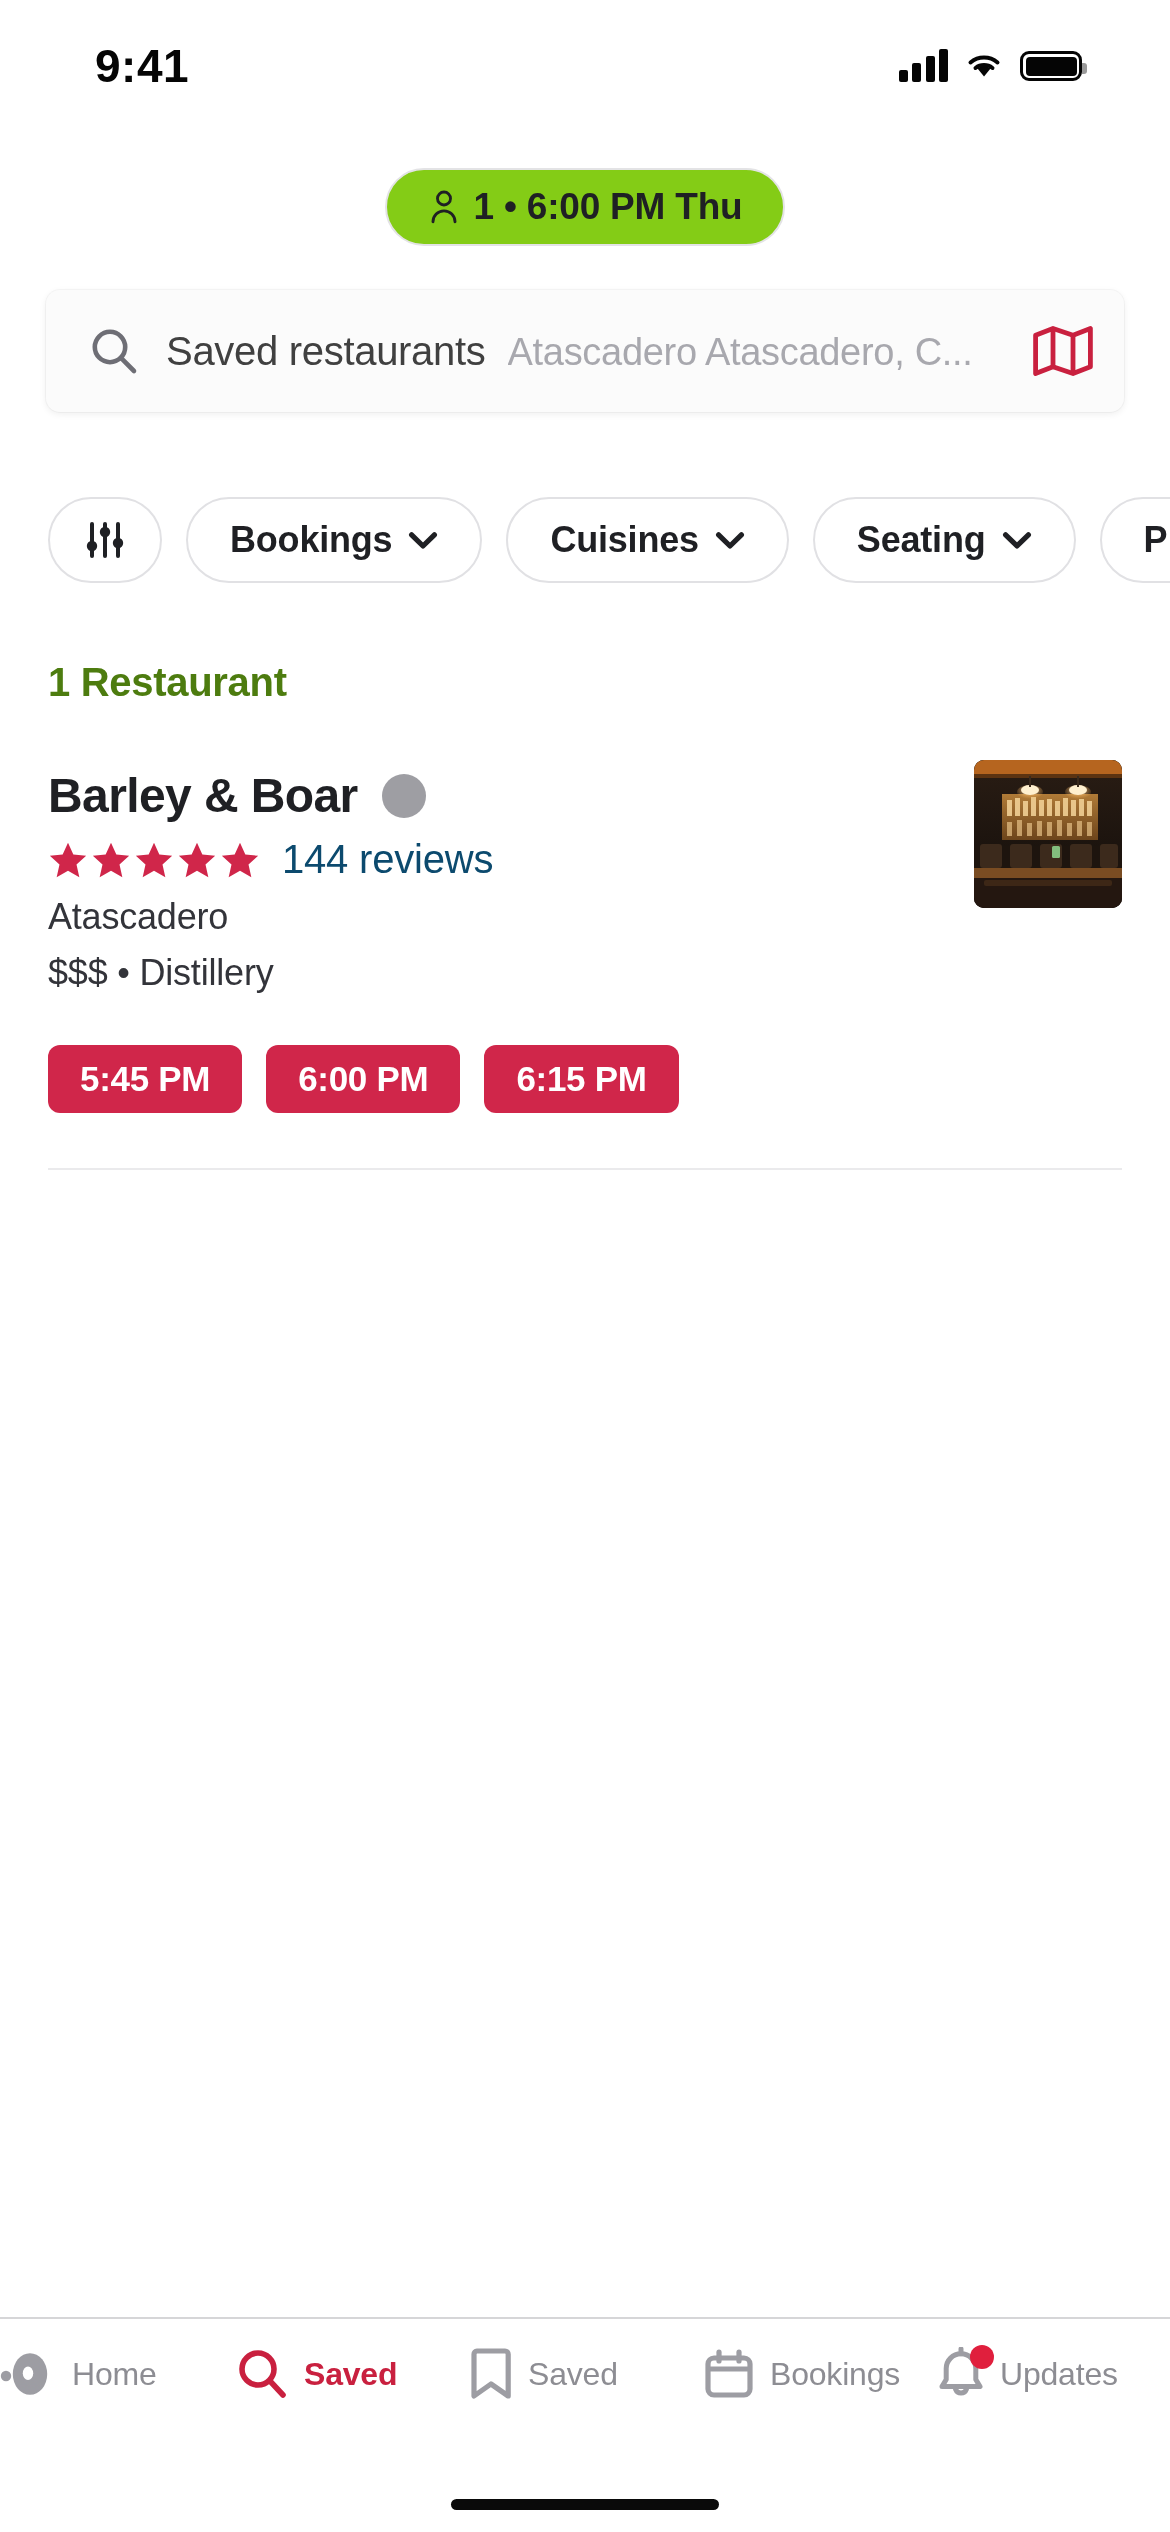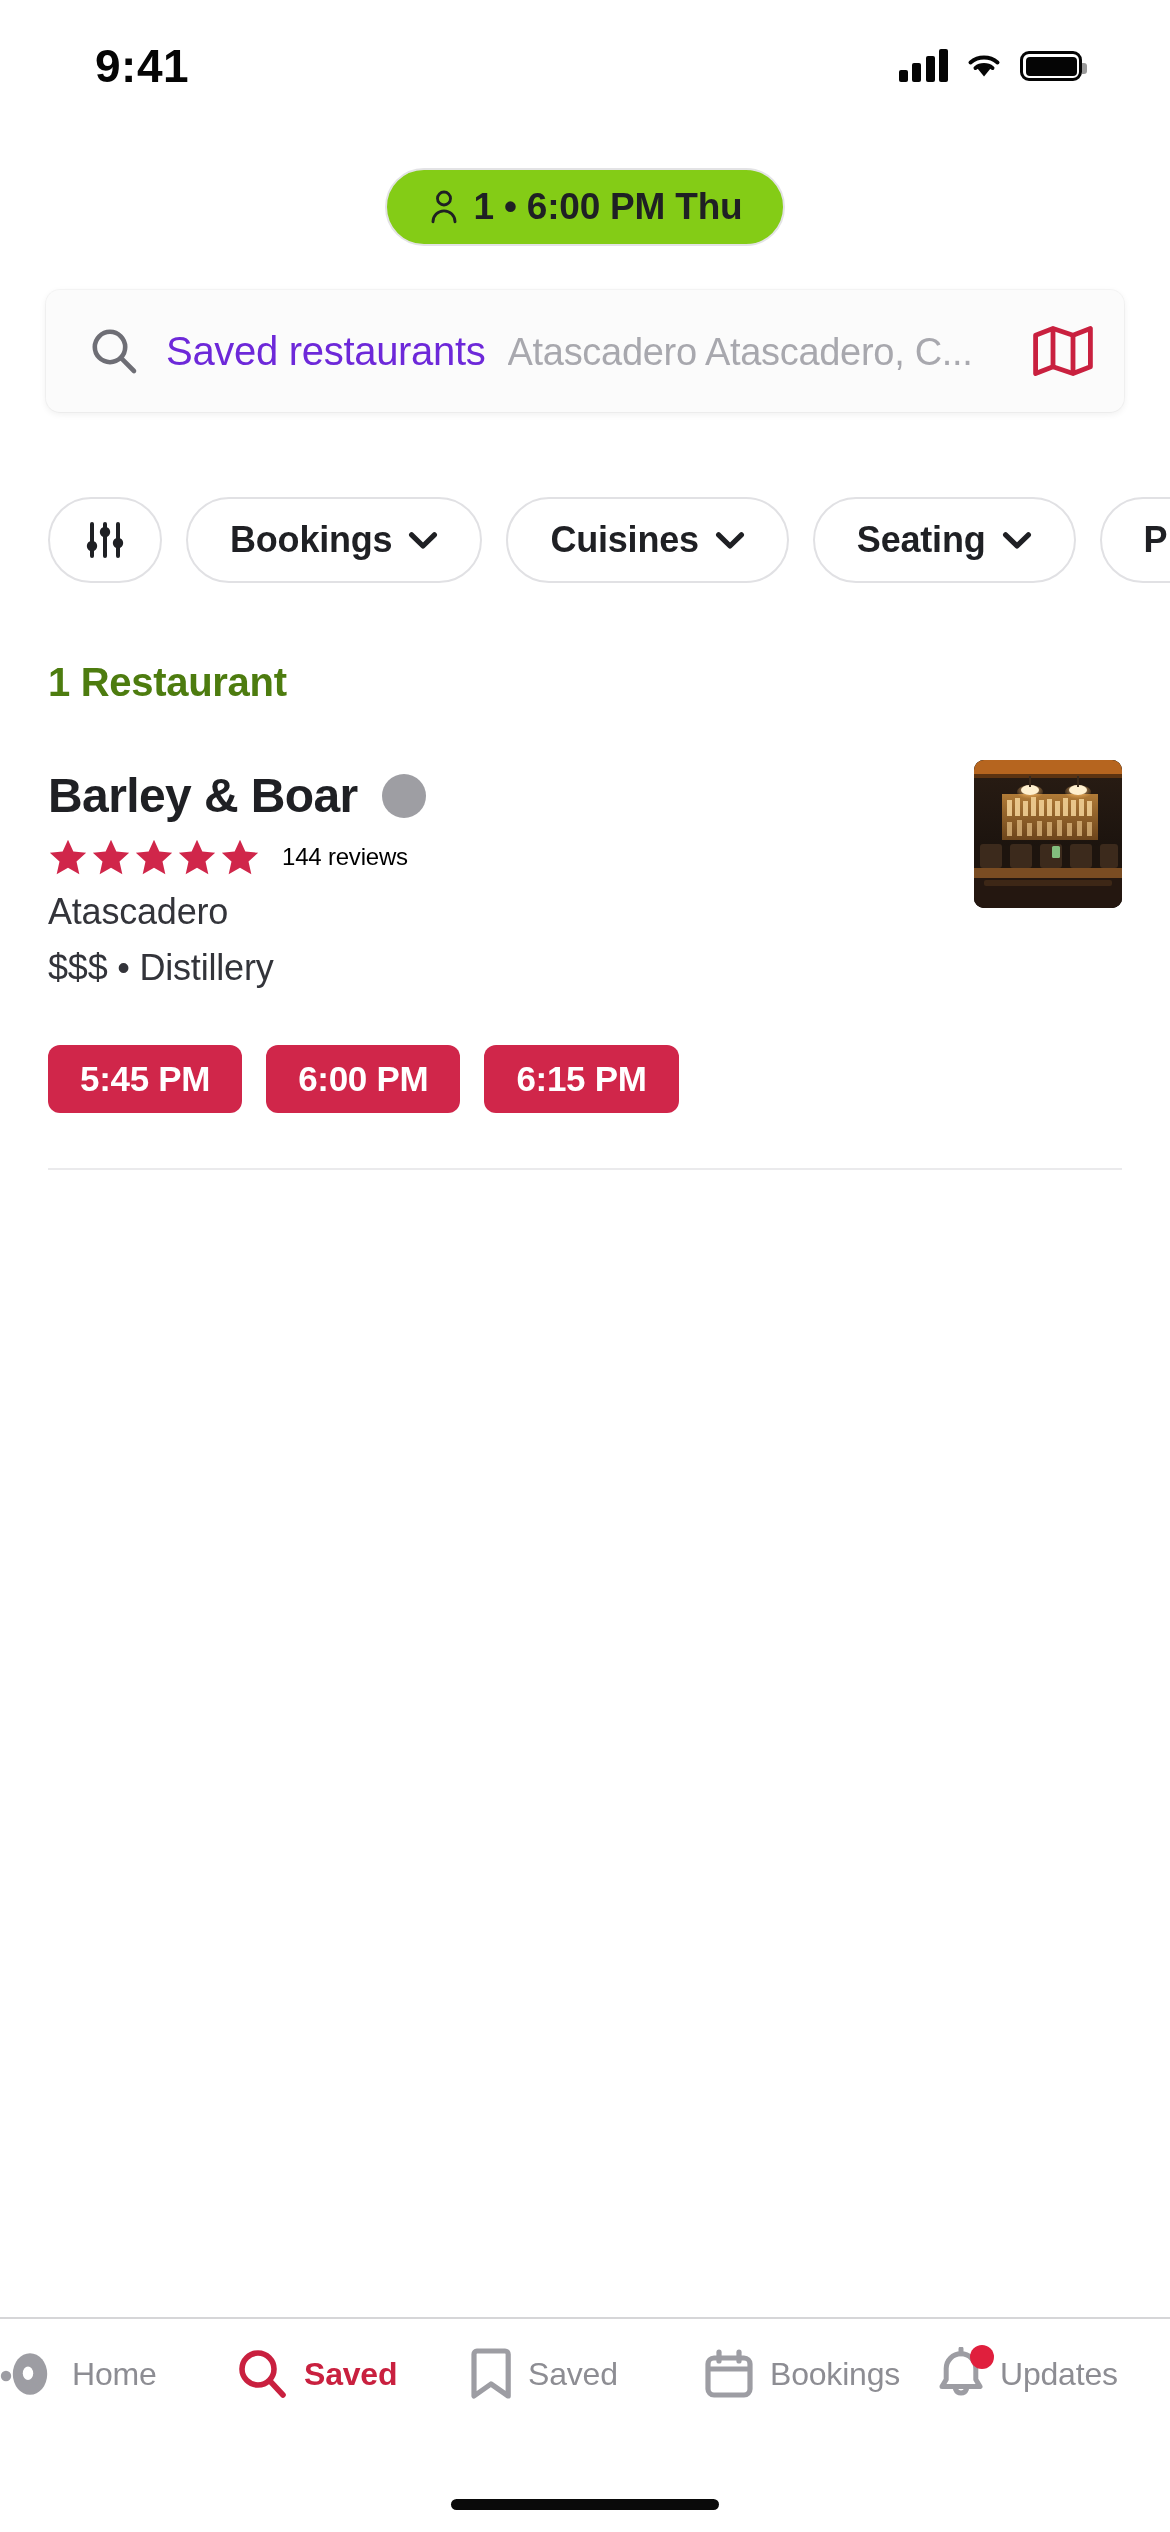--- a/index.html
+++ b/index.html
@@ -46,21 +46,21 @@
 
   
   .searchbar {
     position: absolute; top: 290px; left: 46px;
     width: 1078px; height: 122px;
     background: #fbfbfb; border-radius: 14px;
     box-shadow: 0 2px 7px rgba(0,0,0,0.07), 0 0 0 1px rgba(0,0,0,0.03);
     display: flex; align-items: center; padding: 0 30px 0 42px; gap: 26px;
   }
   .search-texts { flex: 1; display: flex; align-items: baseline; gap: 22px; overflow: hidden; white-space: nowrap; }
-  .s-primary { font-size: 40px; color: #6d28d9; letter-spacing: -0.3px; }
+  .s-primary { font-size: 40px; color: #404040; letter-spacing: -0.3px; }
   .s-secondary { font-size: 38px; color: #a8a8ae; letter-spacing: -0.3px; overflow: hidden; text-overflow: ellipsis; }
 
   
   .chips {
     position: absolute; top: 485px; left: 0; width: 1170px; height: 110px;
     display: flex; align-items: center; gap: 24px; padding-left: 48px;
     overflow: hidden;
   }
   .chip {
     display: inline-flex; align-items: center; justify-content: center; gap: 16px;
@@ -79,21 +79,21 @@
   
   .card { position: absolute; top: 760px; left: 48px; width: 1074px; }
   .card-row { display: flex; justify-content: space-between; align-items: flex-start; }
   .card-info { padding-top: 8px; }
   .r-name-row { display: flex; align-items: center; gap: 24px; }
   .r-name { font-size: 48px; font-weight: 700; color: #1f2024; letter-spacing: -0.6px; }
   .r-dot { width: 44px; height: 44px; border-radius: 50%; background: #9e9ea3; flex: none; }
   .r-rating-row { display: flex; align-items: center; gap: 22px; margin-top: 14px; }
   .stars { display: flex; gap: 3px; }
   .star { width: 40px; height: 40px; display: block; }
-  .r-reviews { font-size: 24px; color: #000000; letter-spacing: -0.2px; }
+  .r-reviews { font-size: 40px; color: #0c4a6e; letter-spacing: -0.2px; }
   .r-loc { font-size: 36px; color: #33343a; margin-top: 14px; letter-spacing: -0.2px; }
   .r-meta { font-size: 36px; color: #33343a; margin-top: 14px; letter-spacing: -0.2px; }
 
   .r-thumb {
     width: 148px; height: 148px; border-radius: 10px; overflow: hidden;
     flex: none; background: #1b1410; position: relative;
   }
 
   
   .slots { position: absolute; top: 1045px; left: 48px; display: flex; gap: 24px; }

